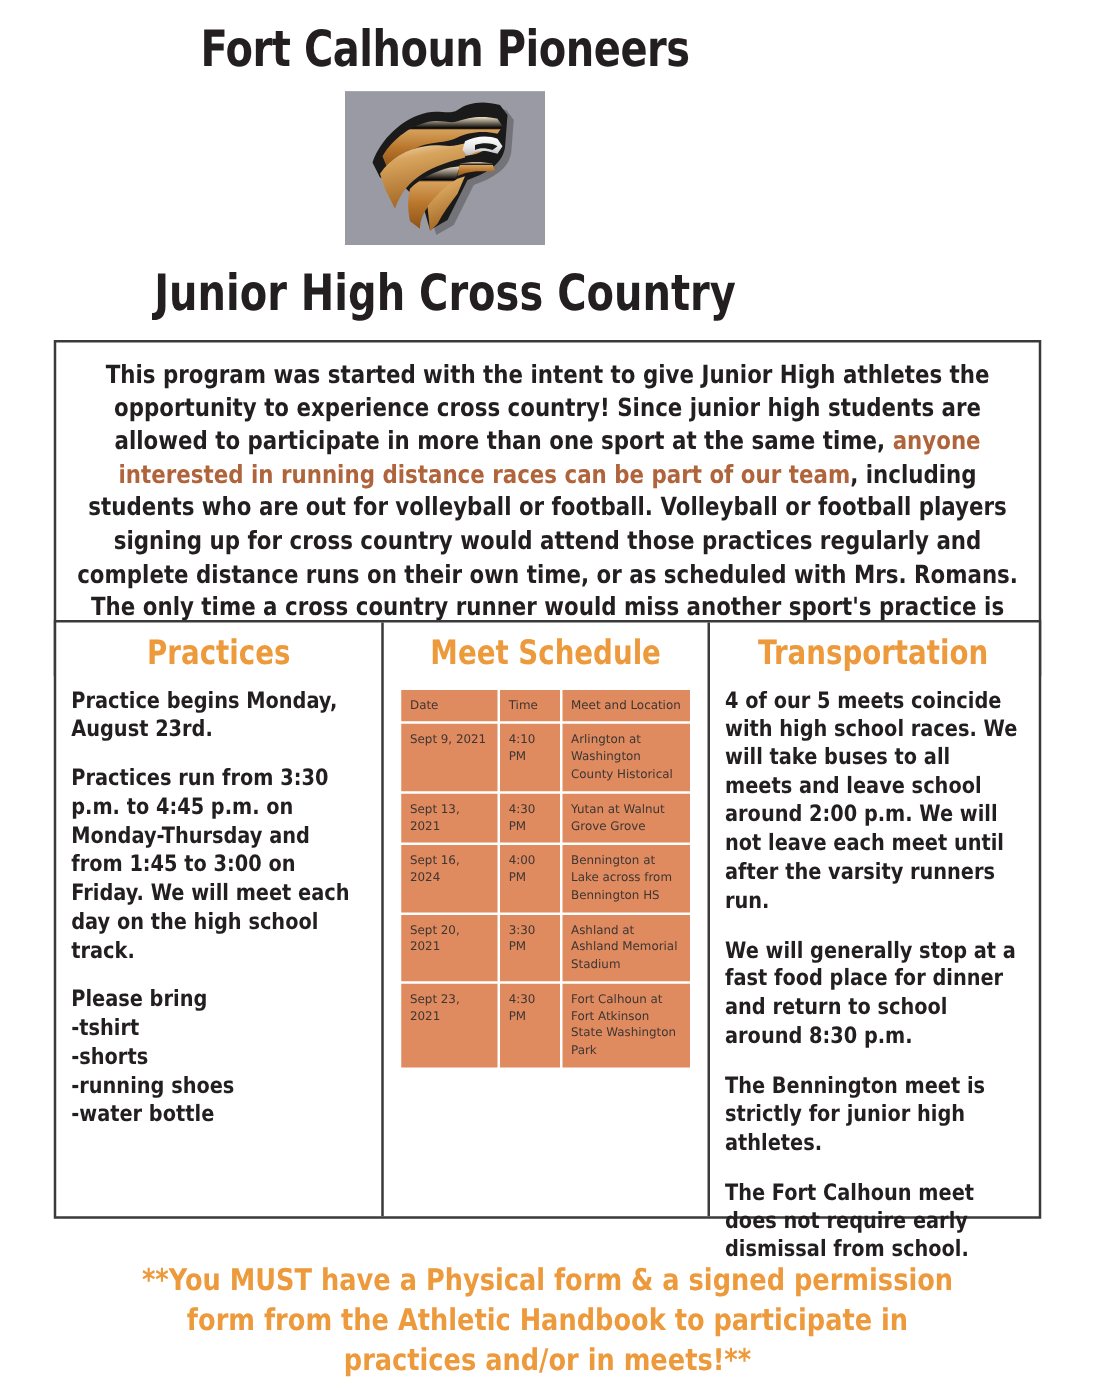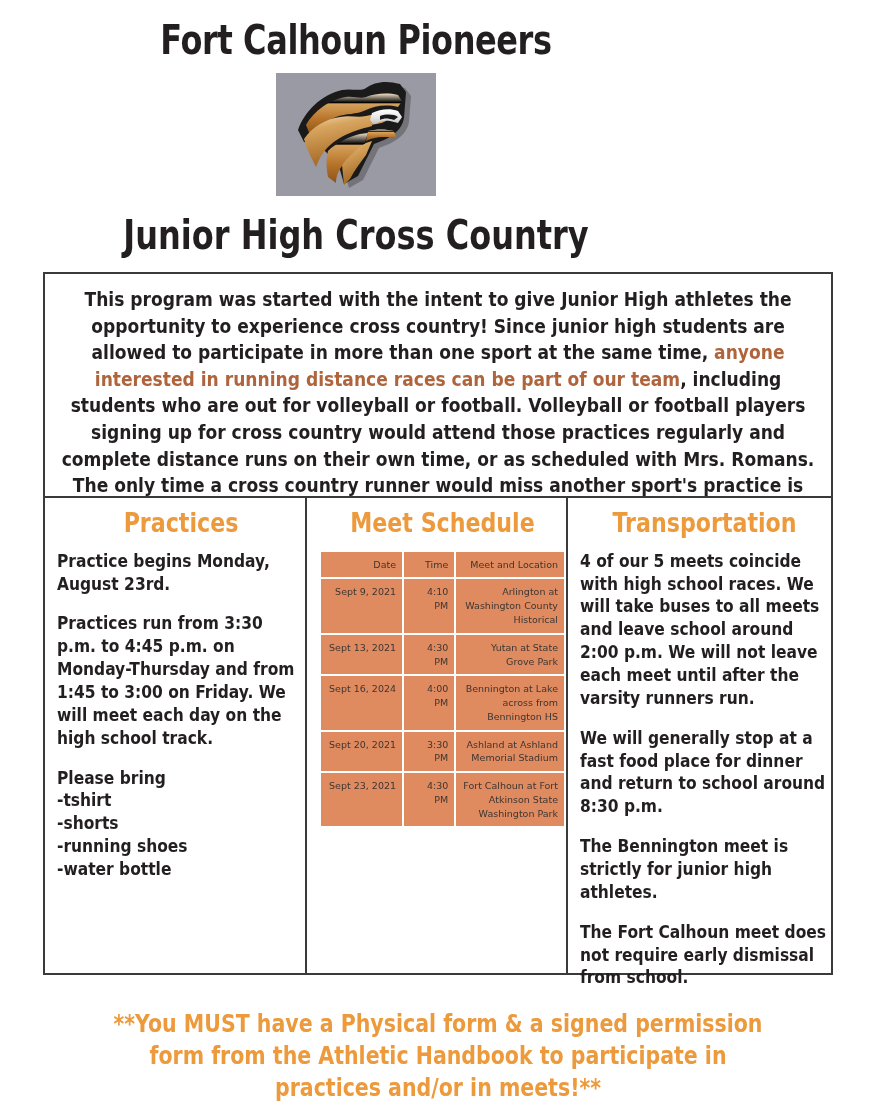--- a/index.html
+++ b/index.html
@@ -99,21 +99,21 @@
     top: 496px;
     width: 790px;
     height: 479px;
     border: 2px solid #3a3a3a;
     box-sizing: border-box;
     display: flex;
     background: #ffffff;
   }
   .col {
     box-sizing: border-box;
-    padding: 10px 0 10px 12px;
+    padding: 10px 12px 10px 12px;
     position: relative;
   }
   .col-practices { width: 262px; border-right: 2px solid #3a3a3a; }
   .col-meets     { width: 261px; border-right: 2px solid #3a3a3a; }
   .col-transport { width: 261px; }
 
   .col-head {
     text-align: center;
     font-family: "DejaVu Sans", sans-serif;
     font-weight: bold;
@@ -149,21 +149,21 @@
     margin-top: 8px;
     table-layout: fixed;
   }
   .sched-table td, .sched-table th {
     background: #e08a5f;
     color: #3d3633;
     font-family: "DejaVu Sans", sans-serif;
     font-weight: normal;
     font-size: 9.5px;
     line-height: 1.45;
-    text-align: right;
+    text-align: left;
     vertical-align: top;
     padding: 6px 6px 6px 7px;
   }
   .sched-table th { font-size: 9.5px; }
   .c-date { width: 34%; }
   .c-time { width: 19%; }
   .c-meet { width: 47%; }
   .r-tall td { padding-bottom: 18px; }
 
   
@@ -283,21 +283,21 @@
         </thead>
         <tbody>
           <tr>
             <td>Sept 9, 2021</td>
             <td>4:10 PM</td>
             <td>Arlington at Washington County Historical</td>
           </tr>
           <tr>
             <td>Sept 13, 2021</td>
             <td>4:30 PM</td>
-            <td>Yutan at State Grove Park</td>
+            <td>Yutan at Walnut Grove Grove</td>
           </tr>
           <tr>
             <td>Sept 16, 2024</td>
             <td>4:00 PM</td>
             <td>Bennington at Lake across from Bennington HS</td>
           </tr>
           <tr>
             <td>Sept 20, 2021</td>
             <td>3:30 PM</td>
             <td>Ashland at Ashland Memorial Stadium</td>

